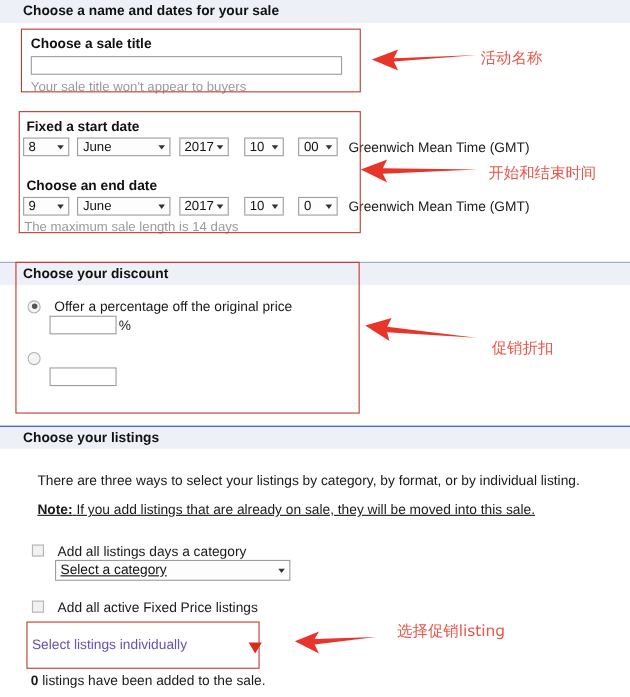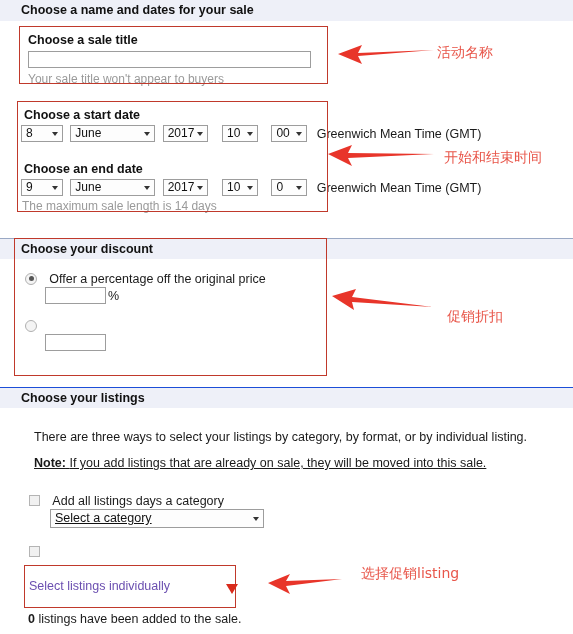--- a/index.html
+++ b/index.html
@@ -153,21 +153,21 @@
 
 <div class="abs" style="left:28px; top:33px;">
   <span class="sub-title">Choose a sale title</span>
 </div>
 <input class="txt-input abs" style="left: 28px; top: 51px; width: 283px;" type="text" value="">
 <div class="abs hint" style="left:28px; top:72px;">
   <span>Your sale title won't appear to buyers</span>
 </div>
 
 <div class="abs sub-title" style="left:24px; top:108px;">
-  <span>Choose a start date</span>
+  <span>Fixed a start date</span>
 </div>
 <div class="abs" style="left:21px; top:125px;">
   <span class="sel" style="width:42px;"><span>8</span></span>
   <span class="sel" style="width:85px; margin-left:4px;"><span>June</span></span>
   <span class="sel" style="width:45px; margin-left:4px;"><span>2017</span></span>
   <span class="sel" style="width:36px; margin-left:11px;"><span>10</span></span>
   <span class="sel" style="width:36px; margin-left:10px;"><span>00</span></span>
   <span style="margin-left:6px; font-size:12.5px; vertical-align:middle;">Greenwich Mean Time (GMT)</span>
 </div>
 
@@ -216,20 +216,21 @@
 <div class="abs" style="left:29px; top:493px;">
   <span class="cbx"></span>
   <span style="margin-left:9px; font-size:12.5px; vertical-align:middle;">Add all listings days a category</span>
 </div>
 <span class="sel abs" style="left:50px; top:509px; width:214px; height:19px; line-height:17px; font-size:12.5px;text-decoration:underline;">
   <span>Select a category</span>
 </span>
 
 <div class="abs" style="left:29px; top:544px;">
   <span class="cbx"></span>
+  <span style="margin-left:9px; font-size:12.5px; vertical-align:middle;">Add all active Fixed Price listings</span>
 </div>
 
 <a class="abs link" style="left:29px; top:579px; text-decoration:none;" href="#">
   <span>Select listings individually</span>
 </a>
 
 <div class="abs" style="left:28px; top:612px; font-size:12.5px;">
   <b>0</b><span> listings have been added to the sale.</span>
 </div>
 

